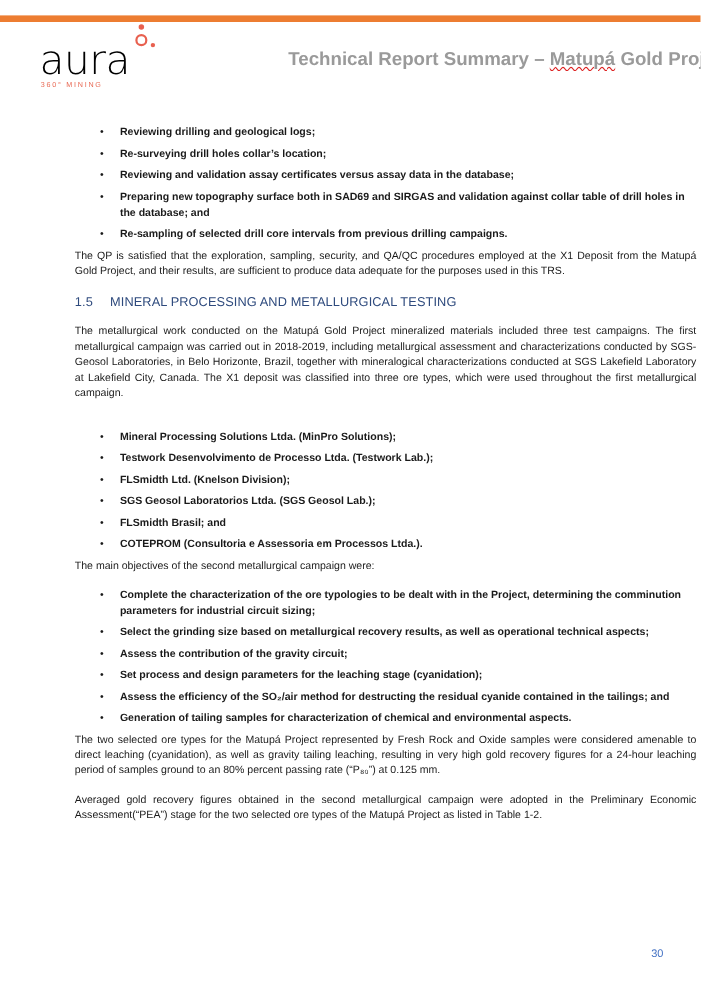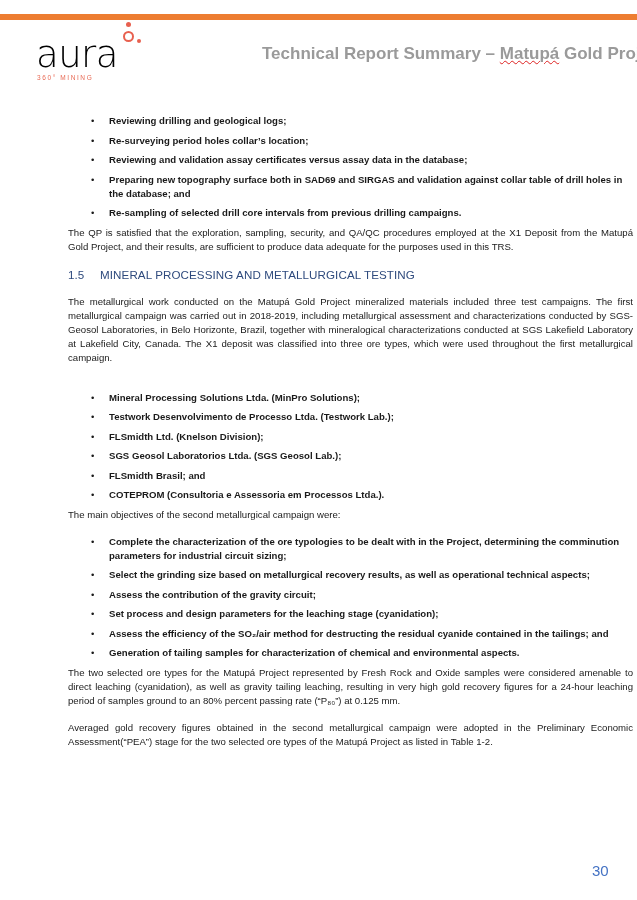--- a/index.html
+++ b/index.html
@@ -24,41 +24,41 @@
   ul.bullets li { position: relative; padding-left: 41px; font-weight: bold; margin-bottom: 5.5px; }
   ul.bullets li::before { content: "•"; position: absolute; left: 23px; top: 0; font-weight: normal; }
   ul.indent li { padding-left: 41px; }
 
   p.body { text-align: justify; }
   .gap-m { height: 13px; }
 
   h2.section { font-size: 11.6px; font-weight: normal; color: #2e4a7d; margin: 14px 0 13px 0; letter-spacing: 0.1px; }
   h2.section .num { display: inline-block; width: 32px; }
 
-  .page-num { position: absolute; left: 592px; top: 862px; font-size: 15px; color: #4472c4; }
+  .page-num { position: absolute; left: 592px; top: 862px; font-size: 10px; color: #4472c4; }
 </style>
 </head>
 <body>
 
 <div class="top-bar"></div>
 
 <div class="logo">
   <span class="logo-dot1"></span>
   <span class="logo-ring"></span>
   <span class="logo-dot2"></span>
   <div class="logo-word">aura</div>
   <div class="logo-tag">360° MINING</div>
 </div>
 
 <div class="header-title"><span>Technical Report Summary – </span><span class="proj">Matupá</span><span> Gold Project – </span><span class="date">March 25, 2026</span></div>
 
 <div class="content">
   <ul class="bullets">
     <li>Reviewing drilling and geological logs;</li>
-    <li>Re-surveying period holes collar’s location;</li>
+    <li>Re-surveying drill holes collar’s location;</li>
     <li>Reviewing and validation assay certificates versus assay data in the database;</li>
     <li>Preparing new topography surface both in SAD69 and SIRGAS and validation against collar table of drill holes in the database; and</li>
     <li>Re-sampling of selected drill core intervals from previous drilling campaigns.</li>
   </ul>
 
   <p class="body">The QP is satisfied that the exploration, sampling, security, and QA/QC procedures employed at the X1 Deposit from the Matupá Gold Project, and their results, are sufficient to produce data adequate for the purposes used in this TRS.</p>
 
   <h2 class="section"><span class="num">1.5</span><span>MINERAL PROCESSING AND METALLURGICAL TESTING</span></h2>
 
   <p class="body">The metallurgical work conducted on the Matupá Gold Project mineralized materials included three test campaigns. The first metallurgical campaign was carried out in 2018-2019, including metallurgical assessment and characterizations conducted by SGS-Geosol Laboratories, in Belo Horizonte, Brazil, together with mineralogical characterizations conducted at SGS Lakefield Laboratory at Lakefield City, Canada. The X1 deposit was classified into three ore types, which were used throughout the first metallurgical campaign.</p>

